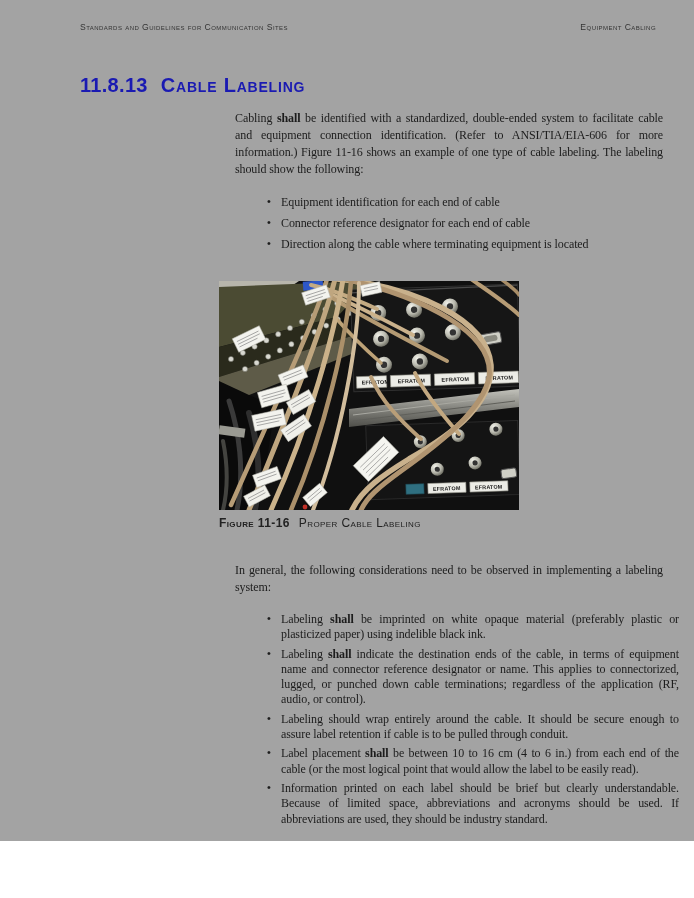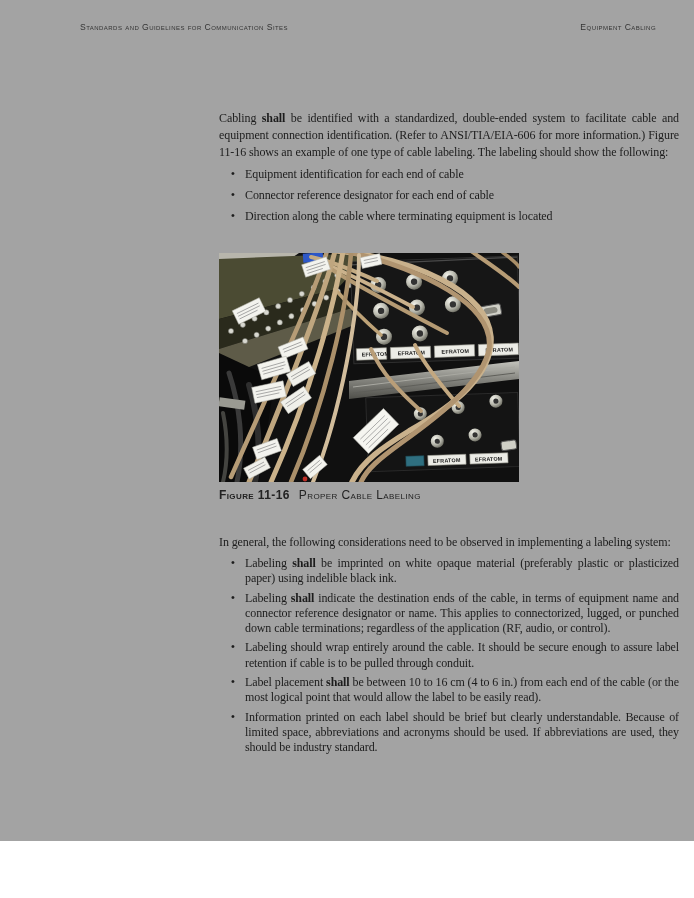--- a/index.html
+++ b/index.html
@@ -14,26 +14,26 @@
   
   .section-heading{position:absolute;top:74px;left:80px;margin:0;
       font-family:"Liberation Sans",sans-serif;font-weight:bold;color:#1a1ab2;
       font-size:20px;letter-spacing:.3px;white-space:nowrap;}
   .sec-num{margin-right:13px;}
   .sec-title{font-variant:small-caps;letter-spacing:.8px;}
 
   
   .content{position:absolute;left:219px;top:0;width:460px;font-size:12px;
       line-height:17px;letter-spacing:-0.1px;}
-  .content p{margin:0;text-align:justify;}
+  .content p{margin:16px;text-align:justify;}
   .p-intro{margin-top:110px !important;}
   .p-general{margin-top:30px !important;}
 
   ul.bullets{list-style:none;margin:0;padding:0 0 0 26px;}
-  ul.bullets li{position:relative;text-align:justify;}
+  ul.bullets li{position:relative;text-align:justify;margin-left:36px;}
   ul.bullets li::before{content:"\2022";position:absolute;left:-14px;top:-1px;
       font-family:"Liberation Sans",sans-serif;font-size:11px;}
   ul.b1{margin-top:5px;}
   ul.b1 li{line-height:17px;margin-bottom:4px;white-space:nowrap;text-align:left;}
   ul.b2{margin-top:5px;}
   ul.b2 li{line-height:15.3px;margin-bottom:4px;}
 
   figure{margin:28px 0 0 0;padding:0;}
   .photo{width:300px;height:229px;display:block;}
   figcaption{margin-top:5px;font-family:"Liberation Sans",sans-serif;font-size:12px;
@@ -56,20 +56,23 @@
 </head>
 <body>
 
 <div class="page">
 
   <div class="running-head">
     <span>Standards and Guidelines for Communication Sites</span>
     <span>Equipment Cabling</span>
   </div>
 
+  <h1 class="section-heading">
+    <span class="sec-num">11.8.13</span><span class="sec-title">Cable Labeling</span>
+  </h1>
 
   <div class="content">
 
     <p class="p-intro"><span>Cabling </span><strong>shall</strong><span> be identified with a standardized, double-ended system to facilitate cable and equipment connection identification. (Refer to ANSI/TIA/EIA-606 for more information.) Figure 11-16 shows an example of one type of cable labeling. The labeling should show the following:</span></p>
 
     <ul class="bullets b1">
       <li>Equipment identification for each end of cable</li>
       <li>Connector reference designator for each end of cable</li>
       <li>Direction along the cable where terminating equipment is located</li>
     </ul>

